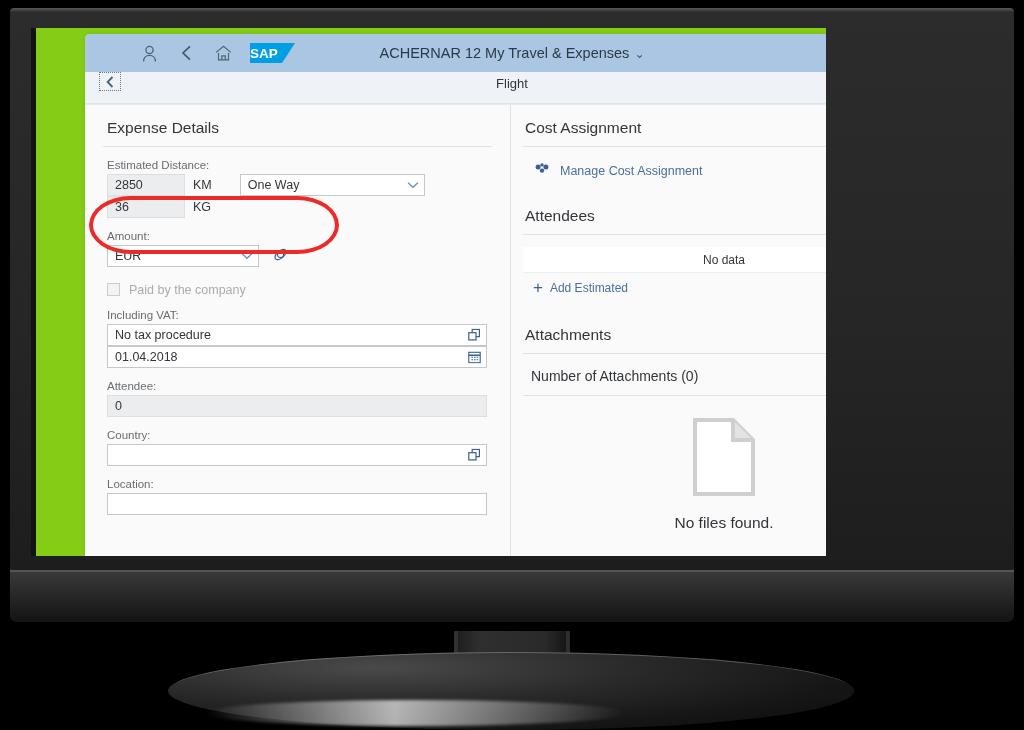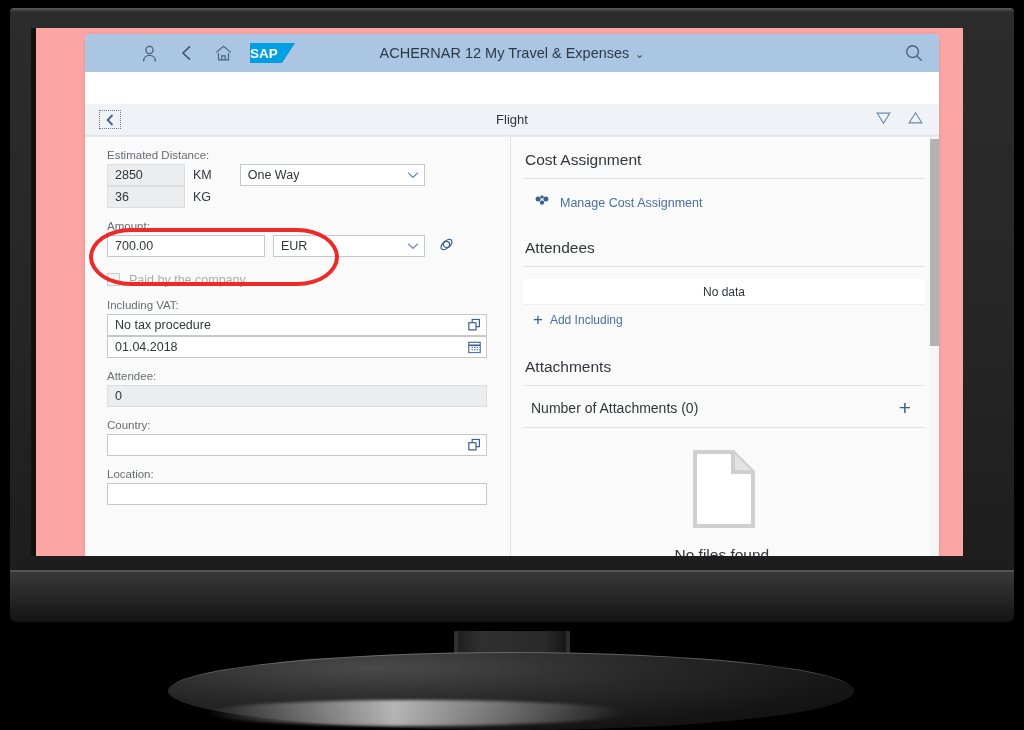--- a/index.html
+++ b/index.html
@@ -30,22 +30,22 @@
     position: absolute; left: 10px; top: 8px; width: 1004px; height: 568px;
     background: linear-gradient(180deg,#2c2c2c 0%, #262626 55%, #1d1d1d 100%);
     border-radius: 5px;
   }
   .bezel-top-hl {
     position: absolute; left: 10px; top: 8px; width: 1004px; height: 4px;
     background: linear-gradient(180deg,#5a5a5a,#2e2e2e);
     border-radius: 5px 5px 0 0;
   }
   .screen {
-    position: absolute; left: 36px; top: 28px; width: 927px; height: 528px;
-    background: #fca5a5;
+    position: absolute; left: 36px; top: 28px; width: 790px; height: 528px;
+    background: #84cc16;
     overflow: hidden;
   }
   .screen-edge-l {
     position: absolute; left: 31px; top: 28px; width: 5px; height: 528px;
     background: #121212;
   }
 
   
   .chin {
     position: absolute; left: 10px; top: 570px; width: 1004px; height: 52px;
@@ -104,22 +104,22 @@
     font-size: 14.5px; color: #2b3a47; pointer-events: none;
   }
   .shell-title .caret { font-size: 12px; margin-left: 5px; color:#415a6b; }
   .shell-search {
     margin-left: auto; width: 22px; height: 22px; color: #4a6575; cursor: pointer;
     display:flex; align-items:center; justify-content:center;
   }
 
   
   .subhead {
-    height: 32px; background: #eff3f8; display: flex; align-items: center;
-    position: relative; padding: 0 12px; border-bottom: 1px solid #e0e4ea; margin-top: 32px;
+    height: 32px; background: #eff3f8; display: flex; align-items: flex-end;
+    position: relative; padding: 12px 12px; border-bottom: 1px solid #e0e4ea;
   }
   .back-btn {
     width: 22px; height: 19px; border: 1px dotted #6a7b8c; display:flex;
     align-items:center; justify-content:center; cursor:pointer; color:#4a6b8a;
     margin-left: 2px;
   }
   .subhead-title {
     position: absolute; left: 0; right: 0; text-align: center;
     font-size: 13px; color: #32363a; pointer-events: none;
   }
@@ -285,20 +285,21 @@
               <path d="M1.2 11.8h12.6L7.5 1.8z"></path>
             </svg>
           </span>
         </div>
       </div>
 
       <div class="content">
 
         <div class="col col-left">
 
+          <div class="sec-title">Expense Details</div>
 
           <div class="highlight"></div>
 
           <div class="fld-label">Estimated Distance:</div>
           <div class="row">
             <div class="inp ro w-dist">2850</div>
             <span class="unit">KM</span>
             <div class="inp w-sel" style="margin-left:20px;">
               <span>One Way</span>
               <span class="vi">
@@ -309,21 +310,20 @@
             </div>
           </div>
 
           <div class="row">
             <div class="inp ro w-dist">36</div>
             <span class="unit">KG</span>
           </div>
 
           <div class="fld-label">Amount:</div>
           <div class="row">
-            <div class="inp w-amt">700.00</div>
             <div class="inp w-cur">
               <span>EUR</span>
               <span class="vi">
                 <svg width="12" height="8" viewBox="0 0 12 8" fill="none" stroke="#6a8bb0" stroke-width="1.3">
                   <path d="M1 1.6L6 6.3l5-4.7"></path>
                 </svg>
               </span>
             </div>
             <span style="margin-left:6px;">
               <svg width="15" height="15" viewBox="0 0 15 15" fill="none" stroke="#3b5f8f" stroke-width="1.2">
@@ -405,21 +405,21 @@
             </span>
             <span>Manage Cost Assignment</span>
           </div>
 
           <div class="sec-title r" style="margin-top:14px;">Attendees</div>
 
           <div class="nodata">No data</div>
 
           <div class="add-row">
             <span class="plus-ico">+</span>
-            <span>Add Including</span>
+            <span>Add Estimated</span>
           </div>
 
           <div class="sec-title r" style="margin-top:16px;">Attachments</div>
 
           <div class="attach-head">
             <span class="t">Number of Attachments (0)</span>
             <span class="p">+</span>
           </div>
 
           <div class="empty-area">

